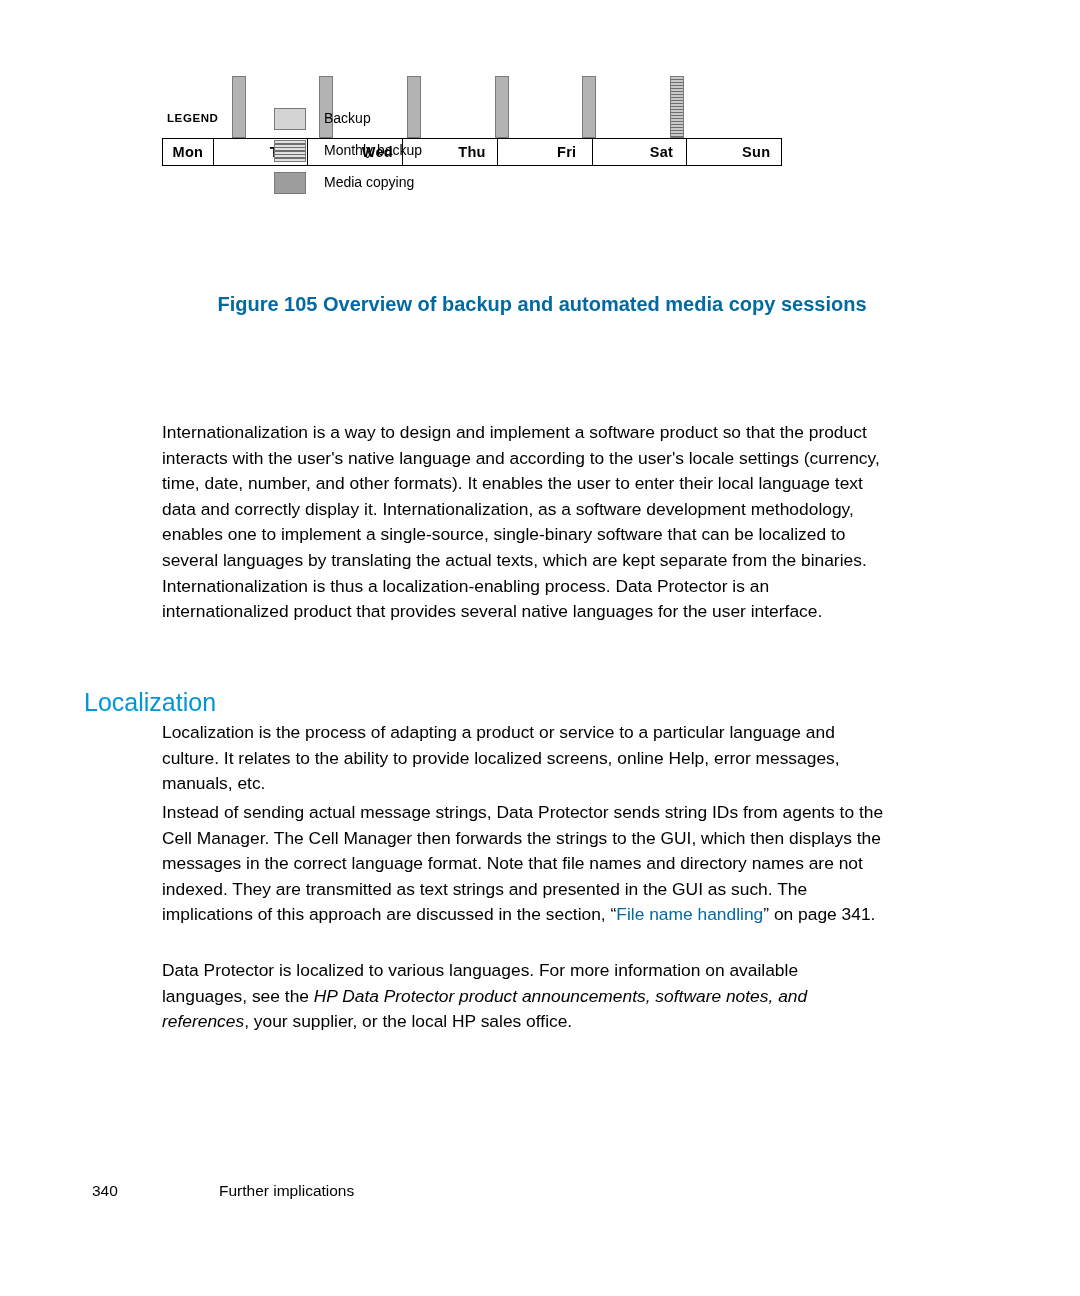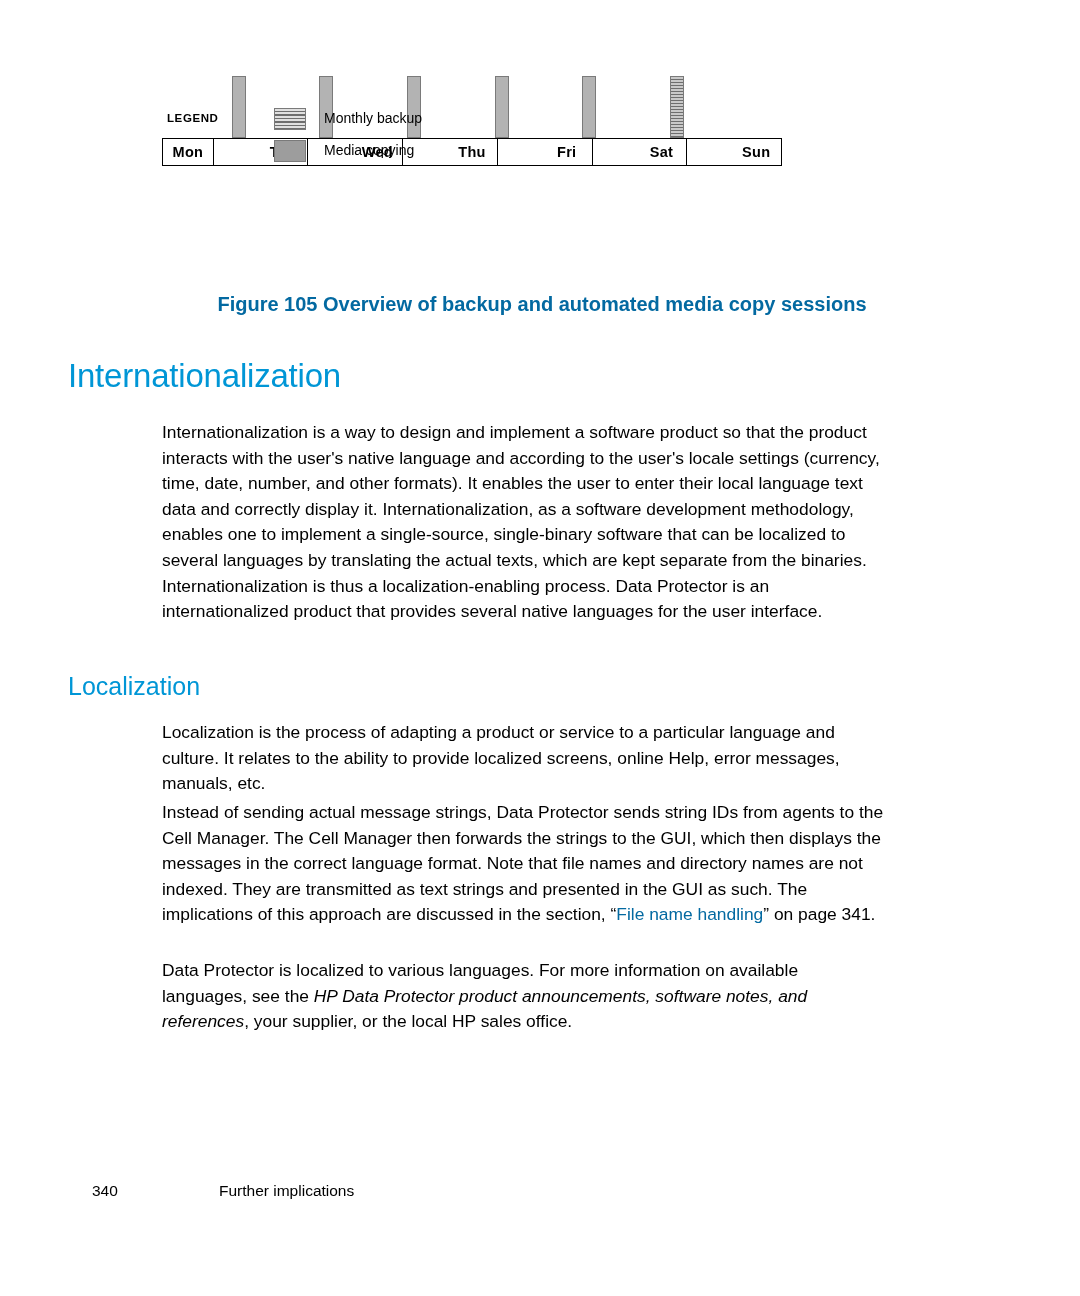--- a/index.html
+++ b/index.html
@@ -135,21 +135,21 @@
     margin: 0;
     font-size: 33px;
     font-weight: normal;
     color: #0096d6;
     letter-spacing: -0.2px;
   }
   h2.section {
     position: absolute;
     left: 68px;
     top: 672px;
-    margin: 0;
+    margin: 16px;
     font-size: 25px;
     font-weight: normal;
     color: #0096d6;
   }
   .body-text {
     position: absolute;
     left: 162px;
     width: 722px;
     font-size: 17.4px;
     line-height: 25.6px;
@@ -199,33 +199,36 @@
         <div class="daycell">Wed</div>
         <div class="daycell">Thu</div>
         <div class="daycell">Fri</div>
         <div class="daycell">Sat</div>
         <div class="daycell">Sun</div>
       </div>
 
     <div class="legend">
       <div class="legend-title">LEGEND</div>
       <div class="legend-row">
+        <div class="legend-swatch light"></div>
+        <div class="legend-label">Backup</div>
+      </div>
+      <div class="legend-row">
         <div class="legend-swatch hatch"></div>
         <div class="legend-label">Monthly backup</div>
       </div>
       <div class="legend-row">
         <div class="legend-swatch mid"></div>
         <div class="legend-label">Media copying</div>
       </div>
     </div>
   </div>
 
   <div class="fig-caption">Figure 105 Overview of backup and automated media copy sessions</div>
 
-  <h1 class="chapter">Internationalization</h1>
 
   <div class="body-text p1">Internationalization is a way to design and implement a software product so that the product interacts with the user's native language and according to the user's locale settings (currency, time, date, number, and other formats). It enables the user to enter their local language text data and correctly display it. Internationalization, as a software development methodology, enables one to implement a single-source, single-binary software that can be localized to several languages by translating the actual texts, which are kept separate from the binaries. Internationalization is thus a localization-enabling process. Data Protector is an internationalized product that provides several native languages for the user interface.</div>
 
   <h2 class="section">Localization</h2>
 
   <div class="body-text p2">Localization is the process of adapting a product or service to a particular language and culture. It relates to the ability to provide localized screens, online Help, error messages, manuals, etc.</div>
 
   <div class="body-text p3"><span>Instead of sending actual message strings, Data Protector sends string IDs from agents to the Cell Manager. The Cell Manager then forwards the strings to the GUI, which then displays the messages in the correct language format. Note that file names and directory names are not indexed. They are transmitted as text strings and presented in the GUI as such. The implications of this approach are discussed in the section, “</span><span class="link">File name handling</span><span>” on page 341.</span></div>
 
   <div class="body-text p4"><span>Data Protector is localized to various languages. For more information on available languages, see the </span><span class="ital">HP Data Protector product announcements, software notes, and references</span><span>, your supplier, or the local HP sales office.</span></div>

